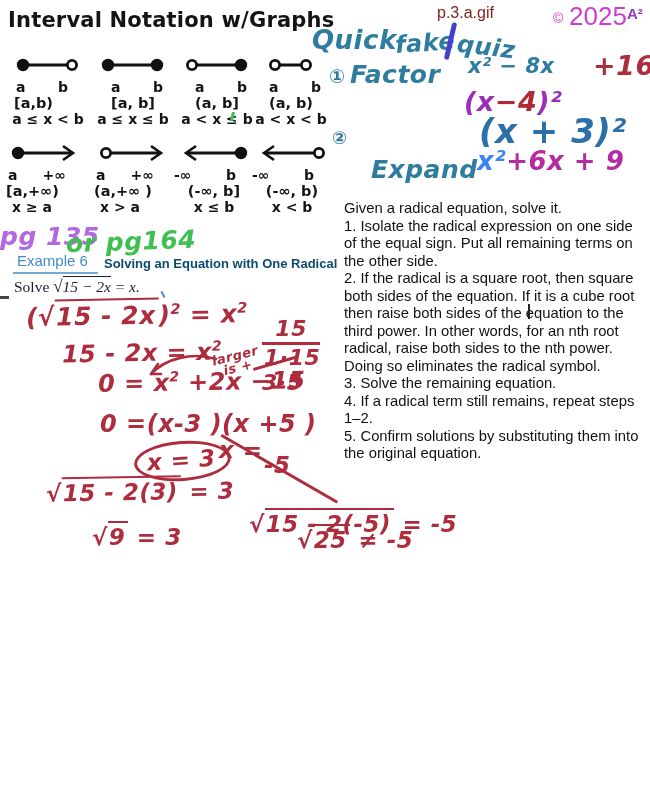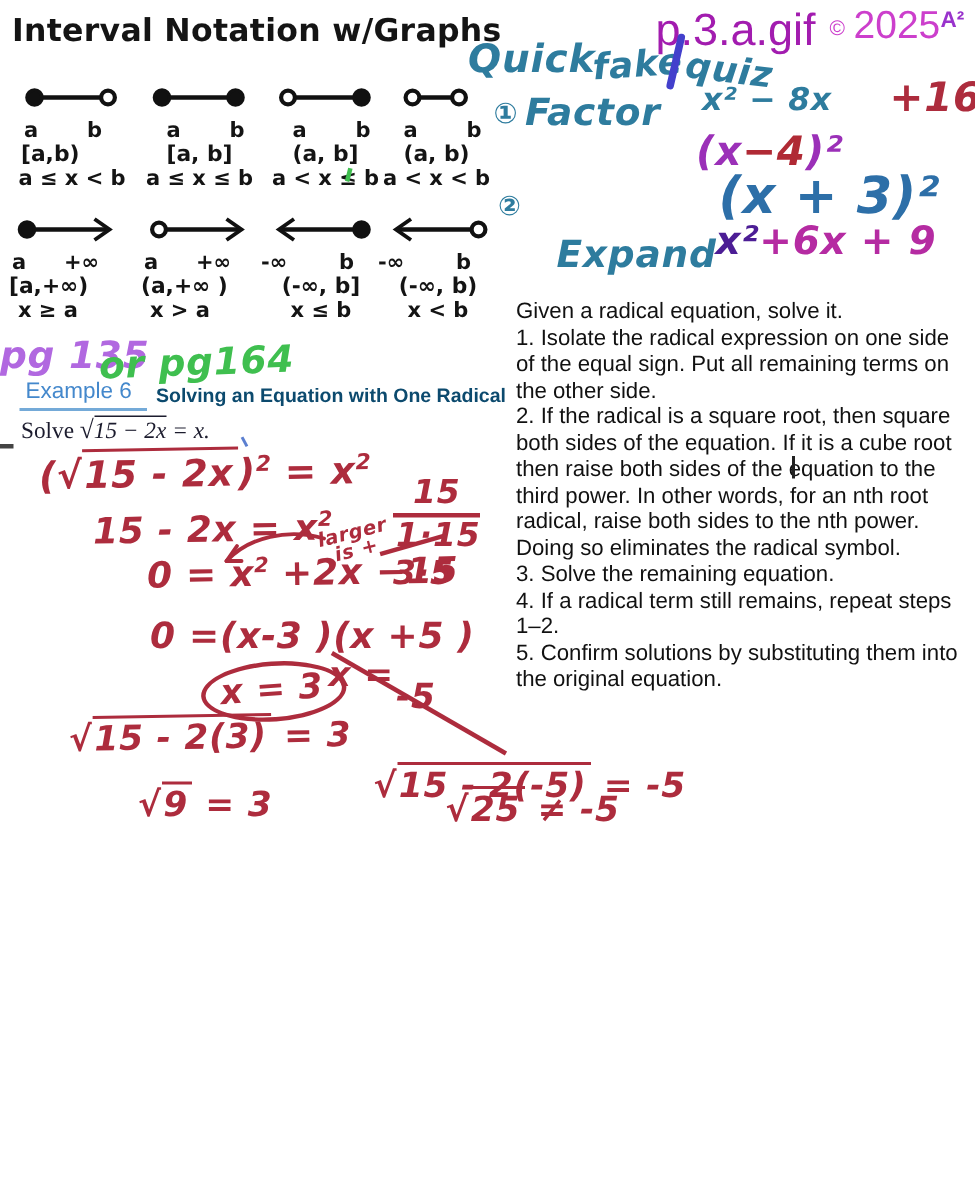--- a/index.html
+++ b/index.html
@@ -211,21 +211,21 @@
 <div class="abs hw" style="left:249px;top:481px;font-size:23px;margin-top:30px;">
   <span>√</span><span class="bar">15 - 2(-5)</span><span> = -5</span>
 </div>
 <div class="abs hw" style="left:92px;top:524px;font-size:23px;">
   <span>√</span><span class="bar">9</span><span> = 3</span>
 </div>
 <div class="abs hw" style="left:297px;top:527px;font-size:23px;">
   <span>√</span><span class="bar">25</span><span> ≠ -5</span>
 </div>
 
-<div class="abs" style="left:437px;top:4px;font-size:30px;color:#a21caf;">p.3.a.gif</div>
+<div class="abs" style="left:437px;top:4px;font-size:16px;color:#7f1d1d;">p.3.a.gif</div>
 <div class="abs" style="left:553px;top:10px;font-size:14px;color:#cc3fcc;">©</div>
 <div class="abs" style="left:569px;top:1px;font-size:26px;color:#cc3fcc;">2025</div>
 <div class="abs" style="left:627px;top:5px;font-size:15px;font-weight:bold;color:#9933cc;">A²</div>
 
 <div class="abs hw teal" style="left:312px;top:25px;font-size:26px;">Quick</div>
 <div class="abs hw teal" style="left:395px;top:29px;font-size:24px;transform:rotate(-4deg);">fake</div>
 <div class="abs" style="left:448px;top:22px;width:4.5px;height:38px;background:#4340cc;border-radius:3px;transform:rotate(13deg);"></div>
 <div class="abs hw teal" style="left:457px;top:33px;font-size:24px;transform:rotate(7deg);">quiz</div>
 
 <div class="abs hw teal" style="left:329px;top:65px;font-size:19px;">①</div>
@@ -234,21 +234,21 @@
 <div class="abs hw" style="left:565px;top:50px;font-size:27px;margin-left:28px;">+16</div>
 
 <div class="abs hw" style="left:464px;top:86px;font-size:27px;color:#9b30b8;">
   <span>(x</span><span style="color:#b02a35;">−4</span><span>)²</span>
 </div>
 
 <div class="abs hw teal" style="left:332px;top:127px;font-size:18px;">②</div>
 <div class="abs hw teal" style="left:371px;top:121px;font-size:25px;margin-top:34px;">Expand</div>
 <div class="abs hw" style="left:479px;top:111px;font-size:34px;color:#2d6fa8;">(x + 3)²</div>
 <div class="abs hw" style="left:477px;top:146px;font-size:26px;">
-  <span style="color:#4c1d95;">x²</span><span style="color:#b52ba2;">+6x + 9</span>
+  <span style="color:#3b82f6;">x²</span><span style="color:#b52ba2;">+6x + 9</span>
 </div>
 
 <div class="abs steps" style="left:344px;top:200px;">Given a radical equation, solve it.
 1. Isolate the radical expression on one side
 of the equal sign. Put all remaining terms on
 the other side.
 2. If the radical is a square root, then square
 both sides of the equation. If it is a cube root
 then raise both sides of the equation to the
 third power. In other words, for an nth root

